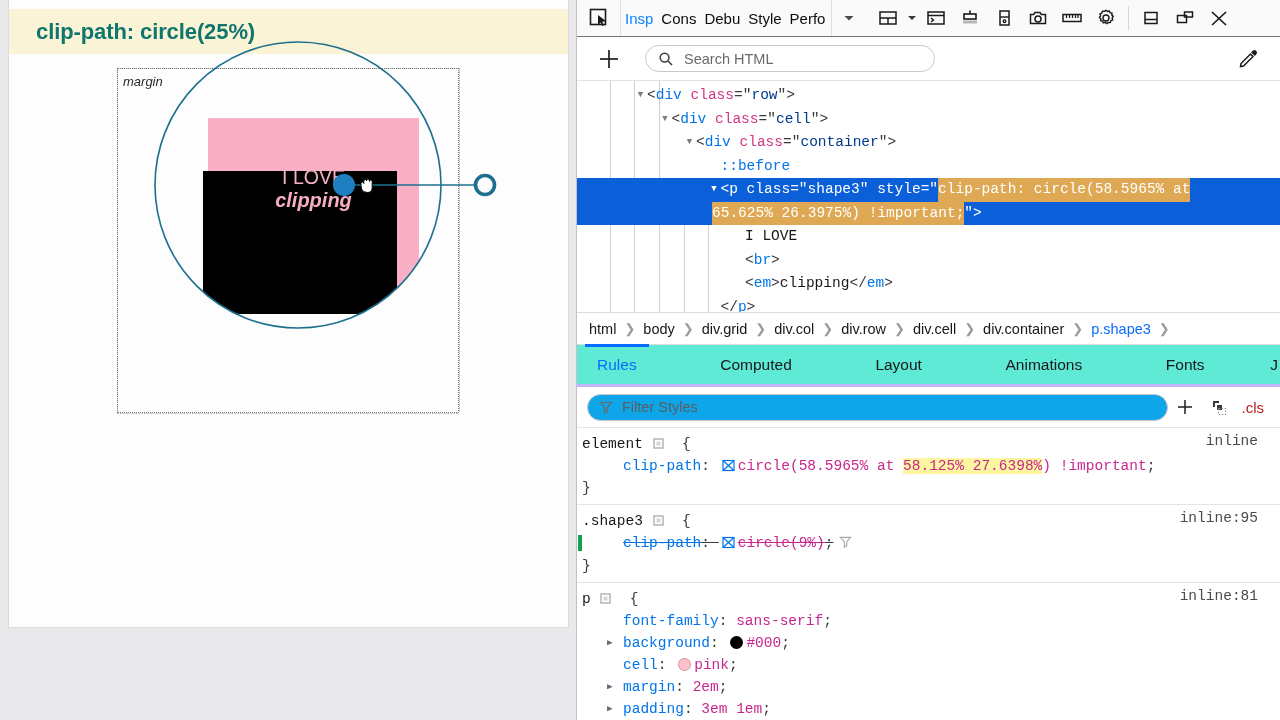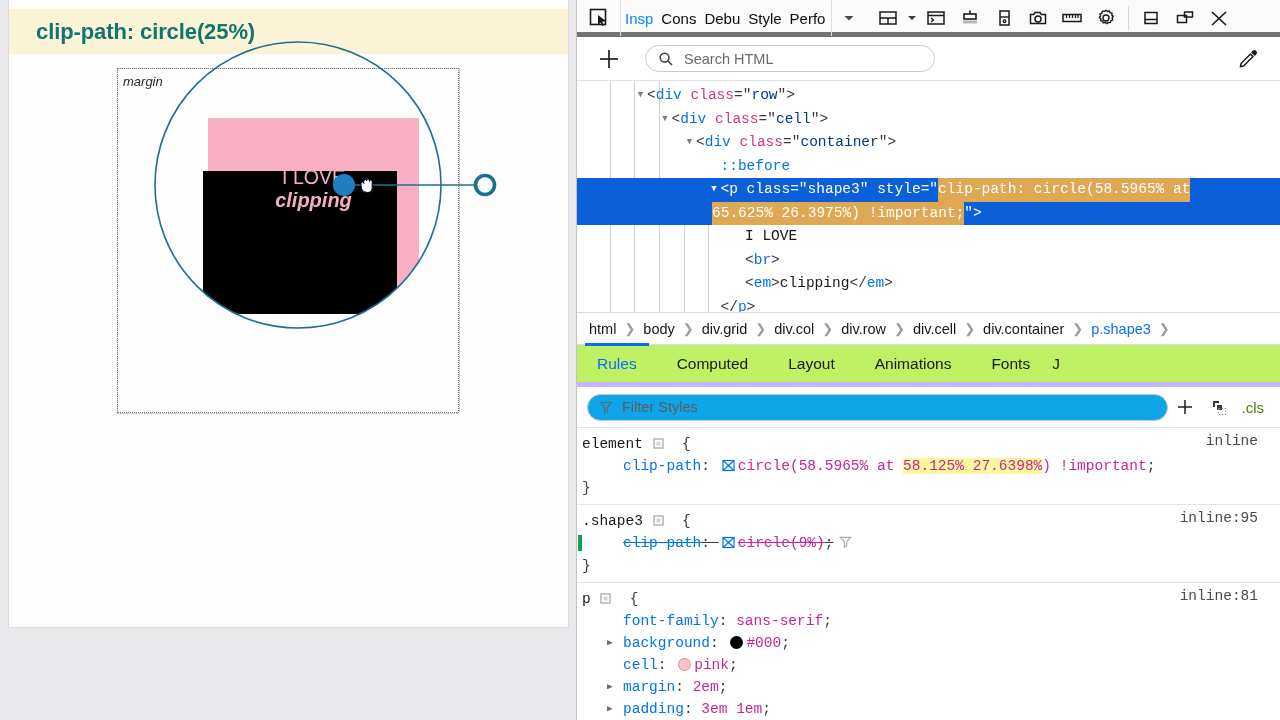--- a/index.html
+++ b/index.html
@@ -76,21 +76,21 @@
     display:flex; flex-direction:column;
     border-left:1px solid #c3c3c6;
     overflow:hidden;
     font-family:"Liberation Sans", sans-serif;
   }
   
   #dt-toolbar {
     height:37px; min-height:37px;
     display:flex; align-items:flex-start;
     background:#fafafa;
-    border-bottom:5px solid #737373;
+    border-bottom:1px solid #737373;
     position:relative;
   }
   .picker-btn {
     width:44px; height:36px; display:flex; align-items:center; justify-content:center;
     border-right:1px solid #e0e0e3;
   }
   .tabs { display:flex; align-items:stretch; height:36px; overflow:hidden; }
   .tab {
     display:flex; align-items:center; height:36px; padding:0 4px;
     font-size:15px; color:#0c0c0d; white-space:nowrap;
@@ -178,22 +178,23 @@
     font-size:14.5px; overflow:hidden; white-space:nowrap;
   }
   .crumb { color:#18181b; padding:0 2px; }
   .crumb.active { color:#0a6cff; }
   .crumb-sep { color:#9b9ba0; padding:0 6px; font-size:13px; }
 
   
   #rules-tabs {
     height:42px; min-height:42px;
     display:flex; align-items:center;
-    background:#bef264; border-bottom:5px solid #c4b5fd;
+    background:#5eead4; border-bottom:3px solid #c4b5fd;
     font-size:15.5px;
+    justify-content:space-between;
   }
   .rtab {
     height:42px; display:flex; align-items:center; justify-content:center;
     padding:0 20px; color:#18181b; position:relative; white-space:nowrap;
   }
   .rtab.selected { color:#0a6cff; }
   .rtab.selected::before {
     content:""; position:absolute; left:8px; right:8px; top:0; height:3px; background:#0a6cff;
   }
 
@@ -205,21 +206,21 @@
   #filter-input {
     flex:1; height:27px; border:1px solid #c9c9cd; border-radius:14px;
     display:flex; align-items:center; padding:0 11px; background:#0ea5e9;
   }
   #filter-input input {
     border:0; outline:0; flex:1; font-size:14.5px; color:#3b3b3f;
     font-family:"Liberation Sans", sans-serif; background:transparent;
   }
   #filter-input input::placeholder { color:#5d5d61; }
   .fbtn { width:34px; height:34px; display:flex; align-items:center; justify-content:center; }
-  #cls-btn { font-size:15px; color:#4d7c0f; padding:0 6px; font-family:"Liberation Sans", sans-serif; }
+  #cls-btn { font-size:15px; color:#b91c1c; padding:0 6px; font-family:"Liberation Sans", sans-serif; }
 
   
   #rules-list {
     flex:1; overflow:hidden; background:#fff;
     font-family:"Liberation Mono", monospace;
     font-size:14.5px;
   }
   .rule { border-bottom:1px solid #e4e4e7; padding:5px 0 5px 0; position:relative; }
   .rule-head {
     display:flex; align-items:center; line-height:22px; padding-left:5px; white-space:pre;

